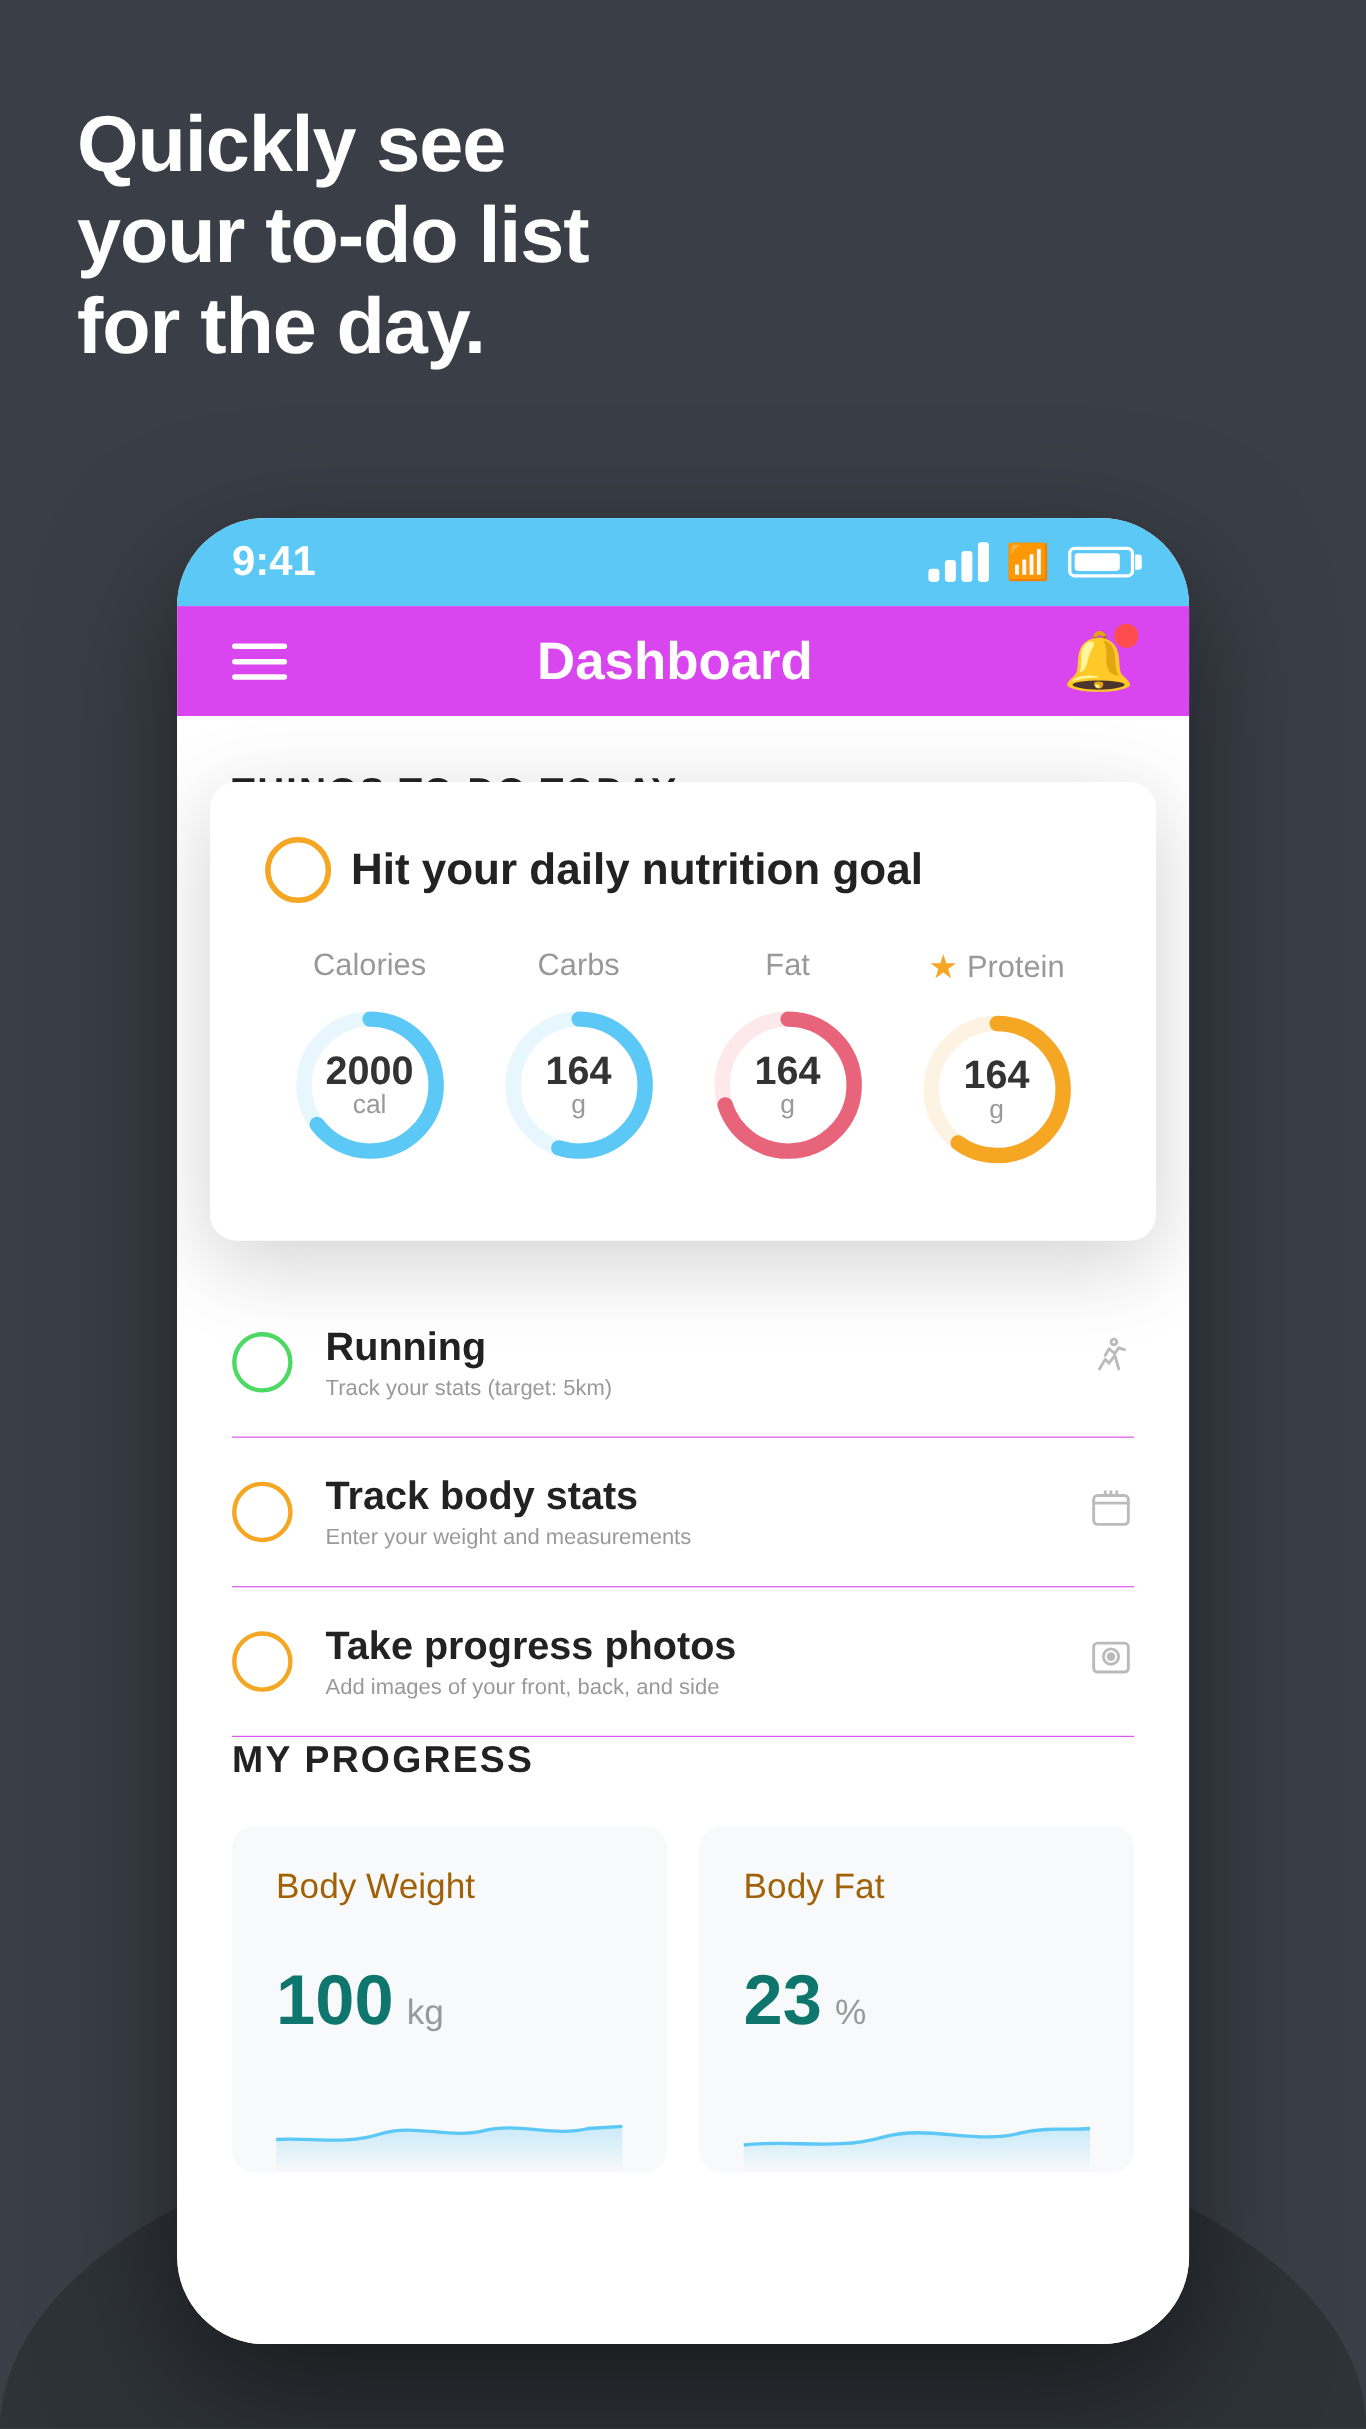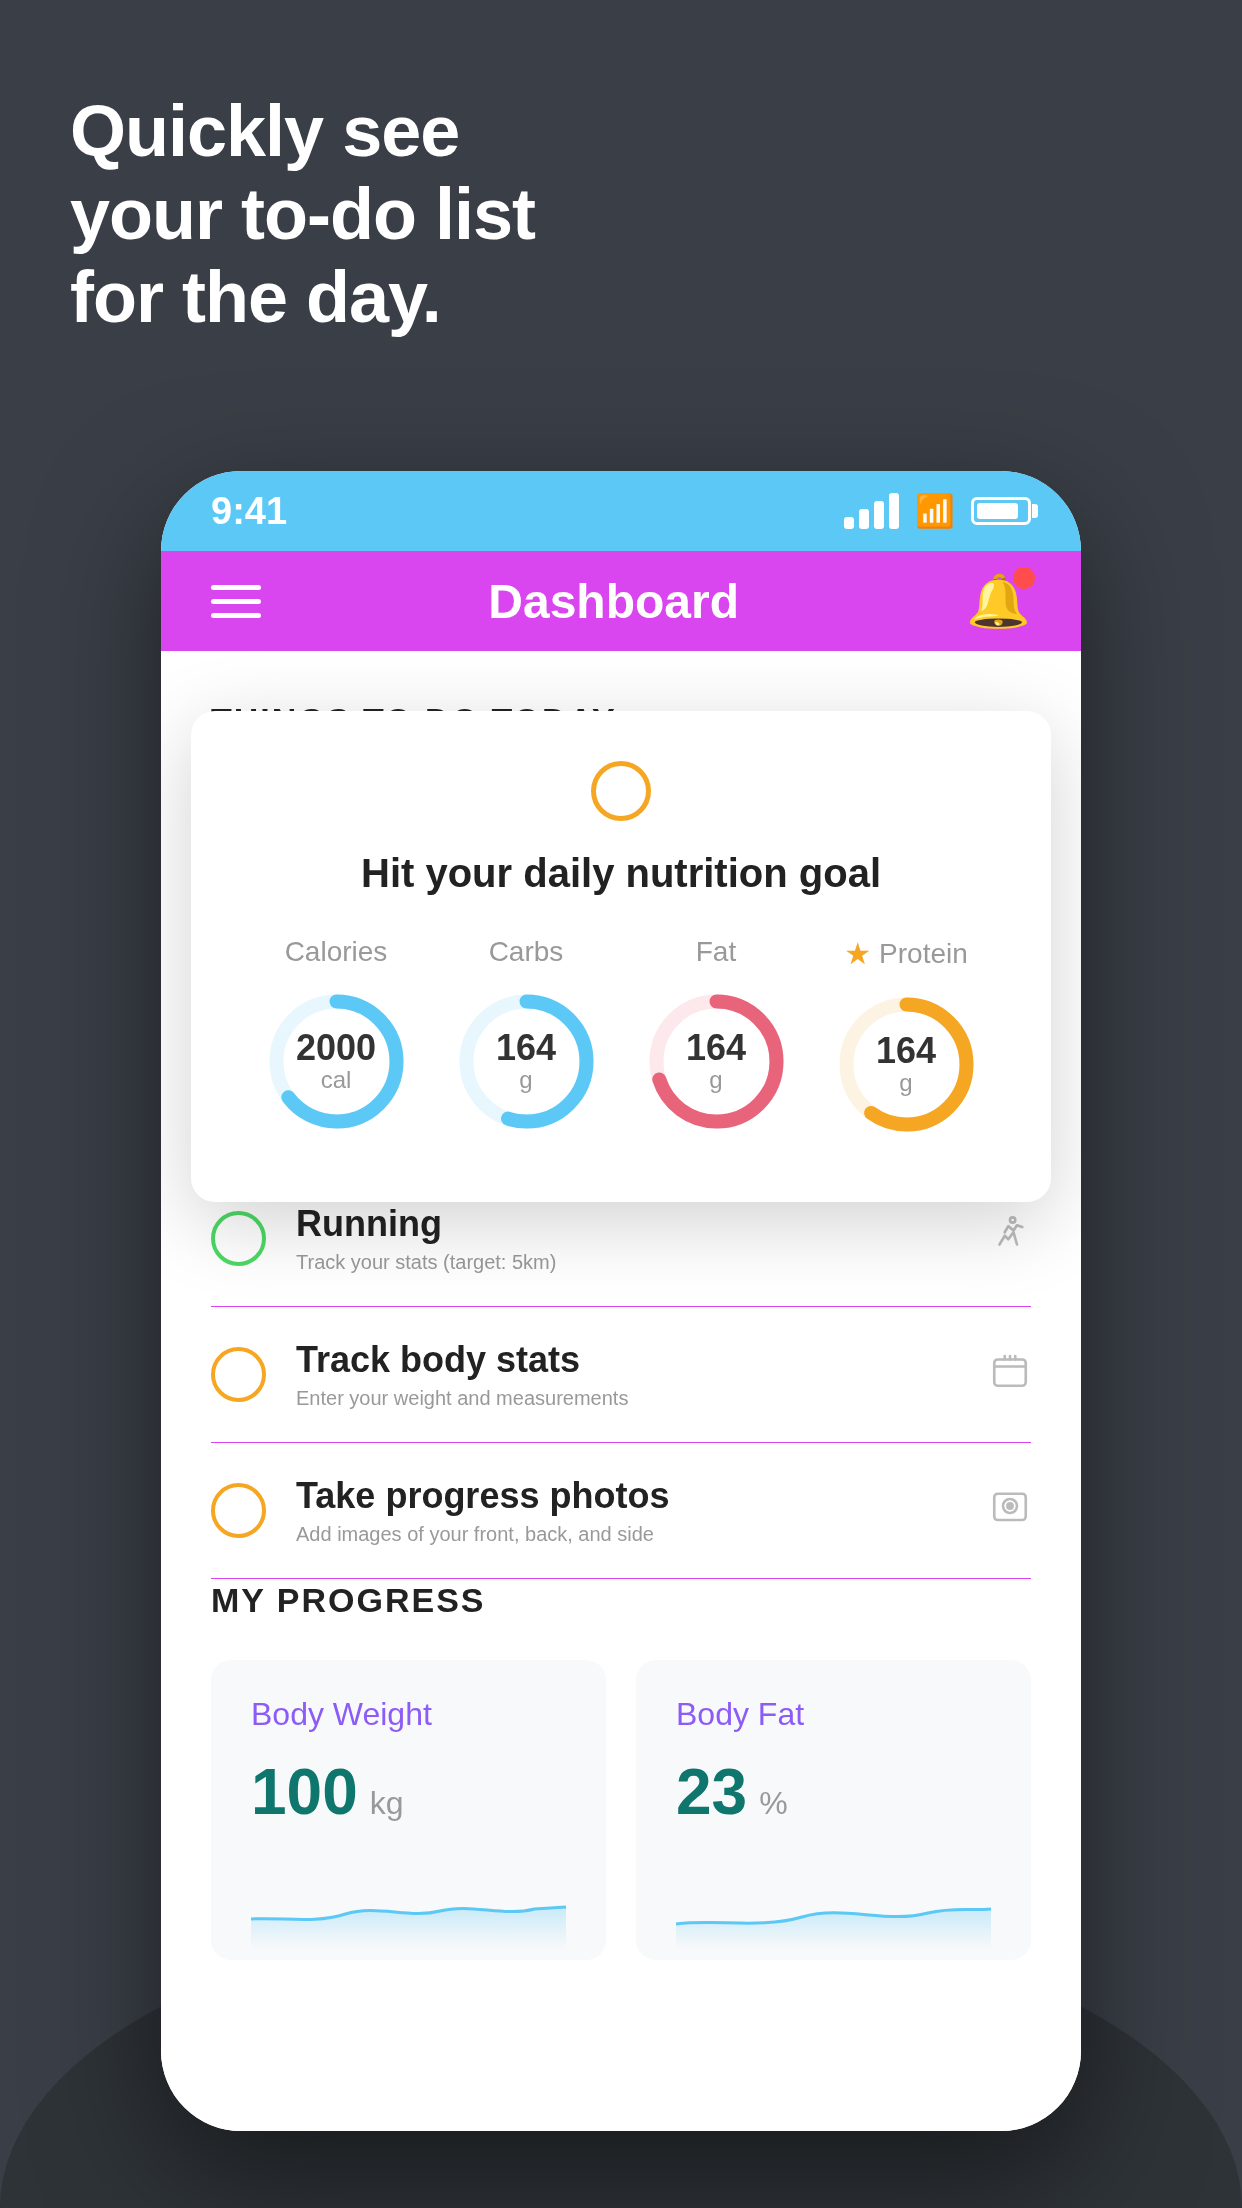--- a/index.html
+++ b/index.html
@@ -201,23 +201,22 @@
       background: #fff;
       border-radius: 24px;
       padding: 50px 50px 60px;
       box-shadow: 0 20px 80px rgba(0,0,0,0.18);
       z-index: 10;
     }
 
     .card-header-row {
       display: flex;
       align-items: center;
-      gap: 30px;
+      gap: 18px;
       margin-bottom: 40px;
-      flex-direction: column;
     }
 
     .circle-check {
       width: 60px;
       height: 60px;
       border-radius: 50%;
       border: 5px solid #f5a623;
       flex-shrink: 0;
     }
 
@@ -370,22 +369,22 @@
       flex: 1;
       background: #f8f9fa;
       border-radius: 20px;
       padding: 36px 40px 0;
       overflow: hidden;
       min-height: 300px;
     }
 
     .progress-card-title {
       font-size: 32px;
-      color: #8b5cf6;
-      margin-bottom: 22px;
+      color: #a16207;
+      margin-bottom: 48px;
     }
 
     .progress-value-row {
       display: flex;
       align-items: baseline;
       gap: 12px;
       margin-bottom: 40px;
     }
 
     .progress-value {

